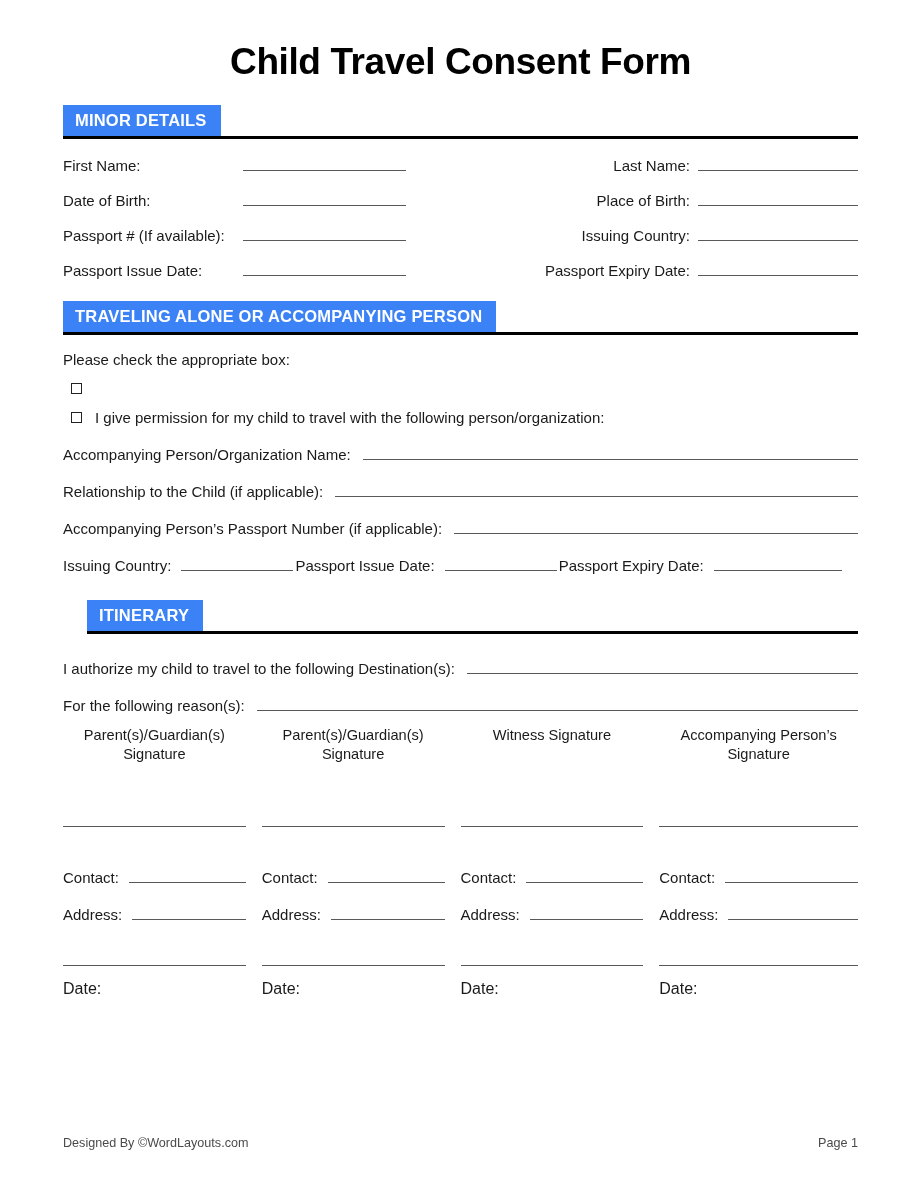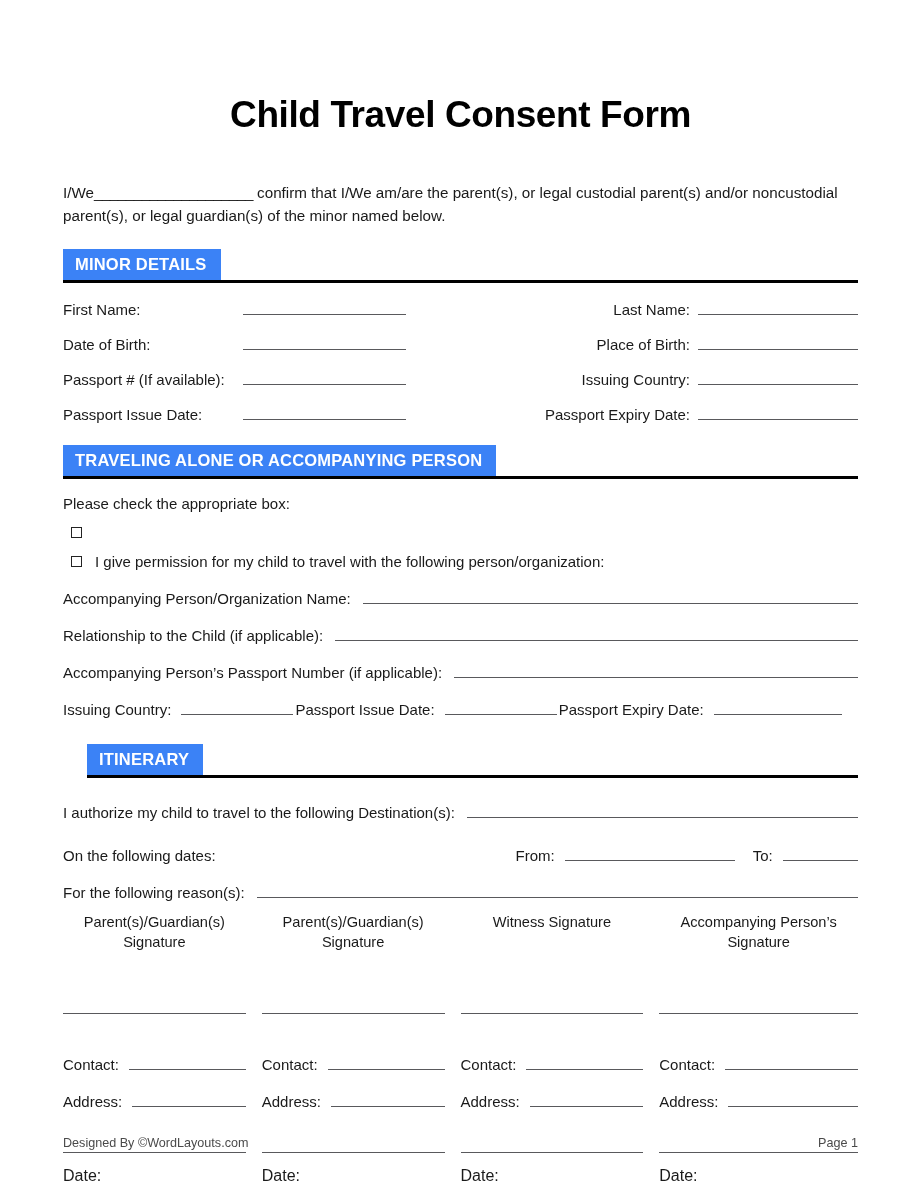--- a/index.html
+++ b/index.html
@@ -28,21 +28,21 @@
     width: 795px;
   }
 
   
   .doc-title {
     text-align: center;
     font-size: 37px;
     font-weight: bold;
     letter-spacing: -0.4px;
     margin: 0;
-    padding-top: 95px;
+    padding-top: 42px;
     line-height: 1.1;
     color: #000000;
   }
 
   
   .intro {
     margin-top: 45px;
     font-size: 15.2px;
     line-height: 1.52;
     color: #1a1a1a;
@@ -275,21 +275,20 @@
   }
 </style>
 </head>
 <body>
 
 <div class="page">
   <div class="content">
 
     <h1 class="doc-title">Child Travel Consent Form</h1>
 
-    <p class="intro"><span>I/We</span><span class="blank-underscores">____________________</span><span> confirm that I/We am/are the parent(s), or legal custodial parent(s) and/or noncustodial parent(s), or legal guardian(s) of the minor named below.</span></p>
 
     <div class="section-head">
       <span class="bar">MINOR DETAILS</span>
       <span class="rule"></span>
     </div>
 
     <div class="rows">
       <div class="two-col-row">
         <div class="col-half">
           <span class="fld-label">First Name:</span>
@@ -372,28 +371,20 @@
     <div class="section-head" style="margin-top:26px;margin-left:24px;">
       <span class="bar">ITINERARY</span>
       <span class="rule"></span>
     </div>
 
     <div class="wide-row" style="margin-top:22px;">
       <span class="fld-label">I authorize my child to travel to the following Destination(s):</span>
       <span class="grow-line"></span>
     </div>
 
-    <div class="dates-row">
-      <span class="fld-label">On the following dates:</span>
-      <span class="spacer"></span>
-      <span class="fld-label">From:</span>
-      <span class="from-line"></span>
-      <span class="fld-label to-label">To:</span>
-      <span class="to-line"></span>
-    </div>
 
     <div class="wide-row" style="justify-content:flex-end;">
       <span class="fld-label">For the following reason(s):</span>
       <span class="grow-line"></span>
     </div>
 
     <div class="sign-grid">
       <div class="sign-col">
         <div class="sign-heading">Parent(s)/Guardian(s) Signature</div>
         <div class="sign-line"></div>

